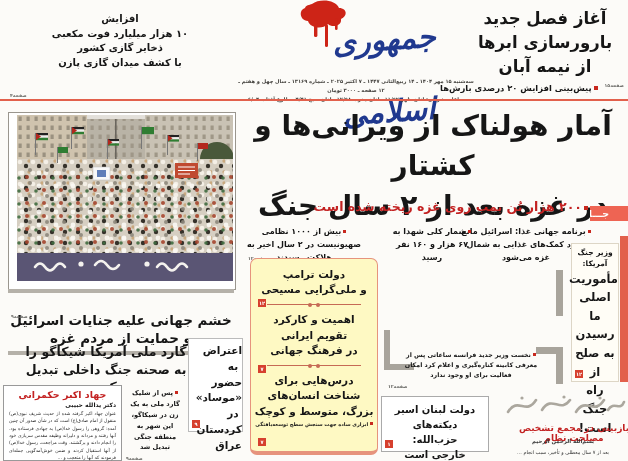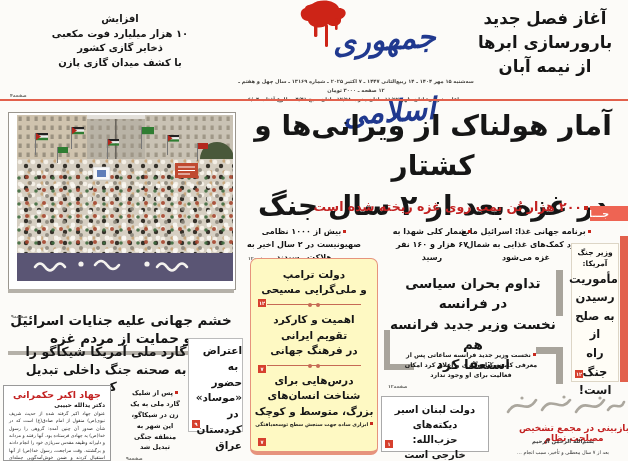--- a/index.html
+++ b/index.html
@@ -54,21 +54,21 @@
   .redbar{left:620px;top:236px;width:8px;height:146px;background:#e2604c;}
   
   .edit-title{left:502px;top:423px;width:122px;font-size:9px;color:#c32222;margin-left:11px;}
   .edit-bism{left:502px;top:438px;width:122px;font-size:5.4px;color:#333;}
   .edit-body{left:502px;top:448px;width:122px;font-size:5px;color:#333;line-height:1.6;}
   
   .chi-head{left:22px;top:343px;width:168px;font-size:12.5px;line-height:1.4;}
   .chi-bullet{left:126px;top:388px;width:58px;font-size:6.6px;line-height:1.65;}
   .mossad{left:188px;top:338px;width:55px;height:94px;border:1px solid #bbb;background:#fff;
           font-size:10.5px;line-height:1.5;padding-top:4px;box-sizing:border-box;padding-left:35px;}
-  .opinion{left:3px;top:385px;width:108px;height:76px;border:1px solid #999;background:#fff;
+  .opinion{left:3px;top:385px;width:119px;height:76px;border:1px solid #999;background:#fff;
            padding:3px 5px;box-sizing:border-box;}
   .opinion .t{font-size:9.5px;color:#c32222;text-align:center;}
   .opinion .a{font-size:6px;text-align:right;margin-top:1px;}
   .opinion .bd{font-size:4.6px;line-height:1.6;text-align:justify;color:#2a2a2a;margin-top:2px;}
 </style>
 </head>
 <body>
 
 <div class="page">
 
@@ -81,20 +81,24 @@
   <div class="abs logo">جمهوری اسلامی</div>
   <div class="abs datelines">
     <div>سه‌شنبه ۱۵ مهر ۱۴۰۴ ـ ۱۴ ربیع‌الثانی ۱۴۴۷ ـ ۷ اکتبر ۲۰۲۵ ـ شماره ۱۳۱۶۹ ـ سال چهل و هفتم ـ ۱۲ صفحه ـ ۳۰۰۰ تومان</div>
     <div>ساعات شرعی: اذان ظهر ۱۱/۵۲ ـ اذان مغرب ۱۷/۵۸ ـ اذان صبح ۴/۴۱ ـ طلوع آفتاب ۶/۰۴</div>
   </div>
 
   <div class="abs tr-head b c">
     <div>آغاز فصل جدید</div>
     <div>بارورسازی ابرها</div>
     <div>از نیمه آبان</div>
+  </div>
+  <div class="abs tr-bullet">
+    <span class="tiny">صفحه۱۵</span>
+    <span class="b"><span class="sq"></span><span>پیش‌بینی افزایش ۲۰ درصدی بارش‌ها</span></span>
   </div>
 
   <div class="abs tl-head b c">
     <div>افزایش</div>
     <div>۱۰ هزار میلیارد فوت مکعبی</div>
     <div>ذخایر گازی کشور</div>
     <div>با کشف میدان گازی پازن</div>
   </div>
   <div class="abs tiny" style="left:10px;top:93px;">صفحه۴</div>
 
@@ -254,26 +258,20 @@
       <div>درس‌هایی برای</div>
       <div>شناخت انسان‌های</div>
       <div>بزرگ، متوسط و کوچک</div>
     </div>
     <div class="b c" style="font-size:5px;margin-top:2px;">
       <span class="sq3" style="width:2.5px;height:2.5px;"></span><span>ابزاری ساده جهت سنجش سطح توسعه‌یافتگی</span>
     </div>
     <span class="badge" style="left:7px;bottom:5px;">۷</span>
   </div>
 
-  <div class="abs fr-head b c">
-    <div>تداوم بحران سیاسی</div>
-    <div>در فرانسه</div>
-    <div>نخست وزیر جدید فرانسه هم</div>
-    <div>استعفا کرد</div>
-  </div>
   <div class="abs gbar" style="left:556px;top:270px;width:7px;height:46px;"></div>
   <div class="abs gbar" style="left:536px;top:347px;width:27px;height:7px;"></div>
   <div class="abs gbar" style="left:556px;top:354px;width:7px;height:30px;"></div>
   <div class="abs gbar" style="left:384px;top:330px;width:6px;height:40px;"></div>
   <div class="abs gbar" style="left:384px;top:364px;width:30px;height:6px;"></div>
   <div class="abs fr-bullet b c">
     <span class="sq3"></span><span>نخست وزیر جدید فرانسه ساعاتی پس از معرفی کابینه کناره‌گیری و اعلام کرد امکان فعالیت برای او وجود ندارد</span>
   </div>
   <div class="abs tiny" style="left:388px;top:384px;">صفحه۱۲</div>
 
@@ -281,20 +279,21 @@
     <div>دولت لبنان اسیر دیکته‌های</div>
     <div>حزب‌الله:</div>
     <div>خارجی است</div>
     <span class="badge" style="left:3px;bottom:3px;">۱</span>
   </div>
 
   <div class="abs war b c">
     <div class="k">وزیر جنگ</div>
     <div class="k">آمریکا:</div>
     <div>مأموریت</div>
+    <div>اصلی ما</div>
     <div>رسیدن</div>
     <div>به صلح از</div>
     <div>راه جنگ</div>
     <div>است!</div>
     <span class="badge" style="left:3px;bottom:3px;">۱۲</span>
   </div>
   <div class="abs redbar"></div>
 
   <svg class="abs" style="left:502px;top:392px;" width="124" height="28" viewBox="0 0 124 28">
     <path d="M6 20 C16 4 24 24 34 8 M40 18 C50 2 58 22 68 8 M74 20 C84 4 92 24 102 8 M106 18 C112 8 118 20 122 10" stroke="#aba79e" stroke-width="2.6" fill="none" stroke-linecap="round"></path>

